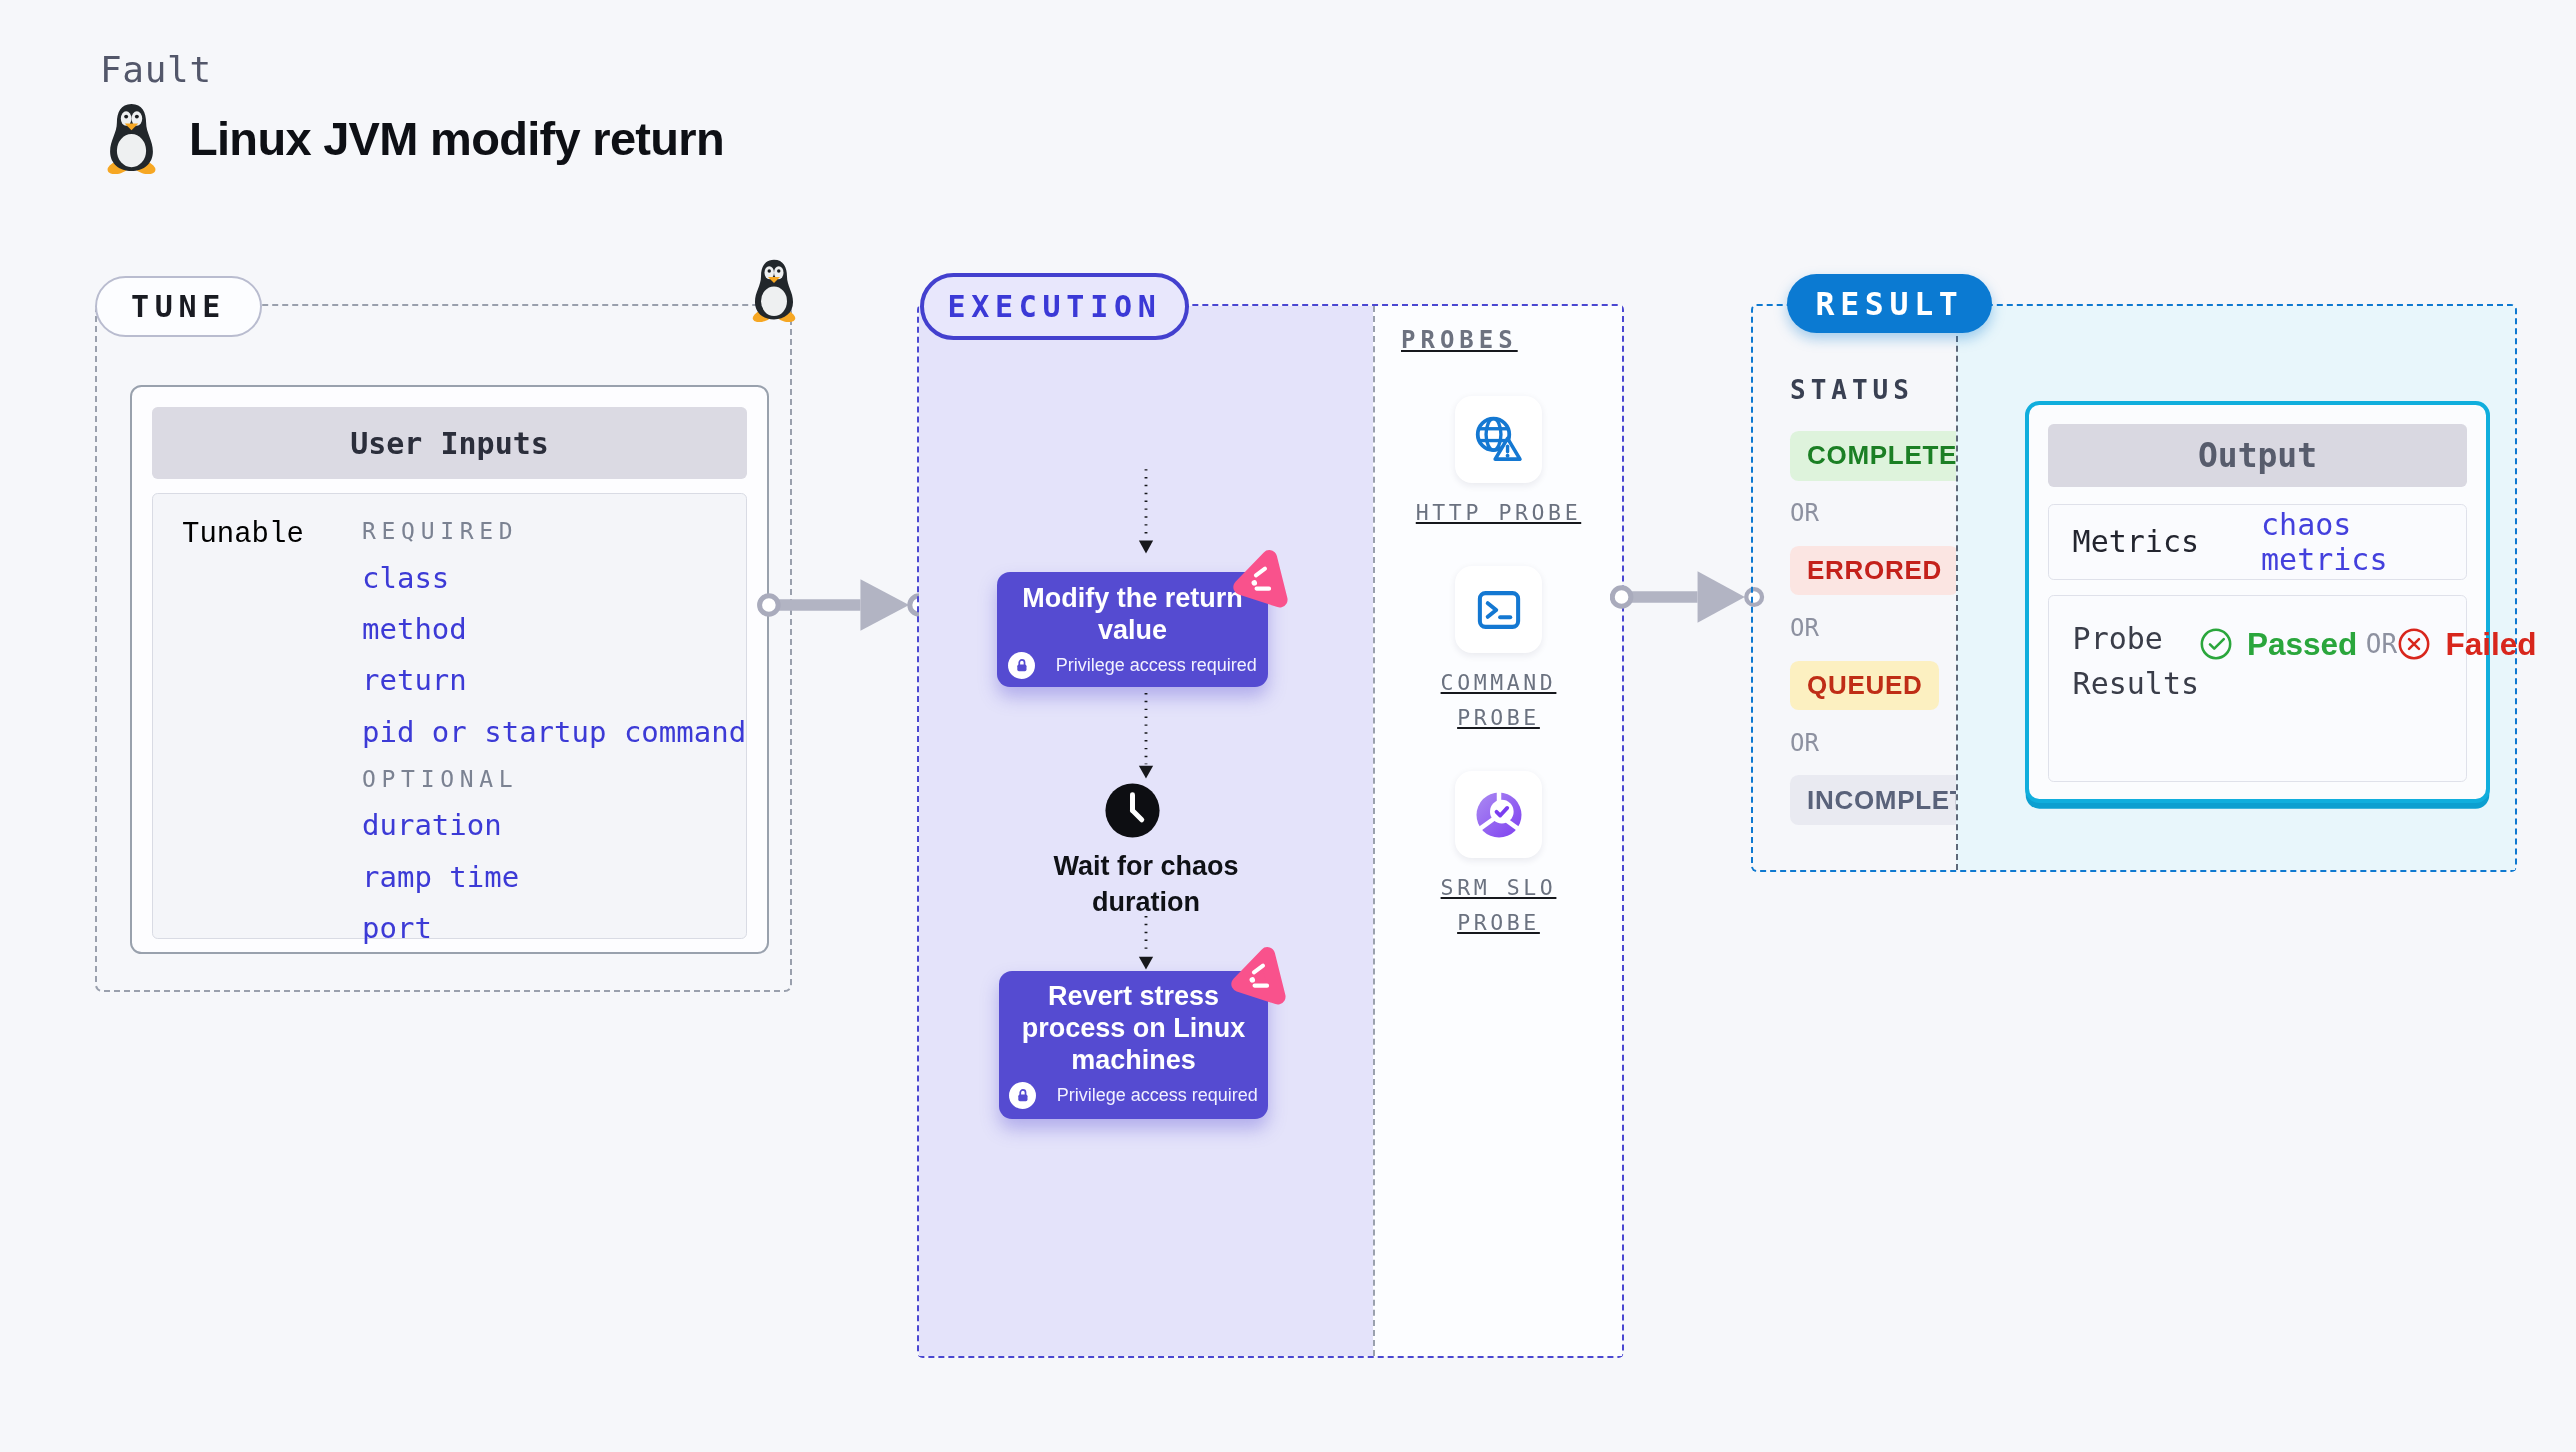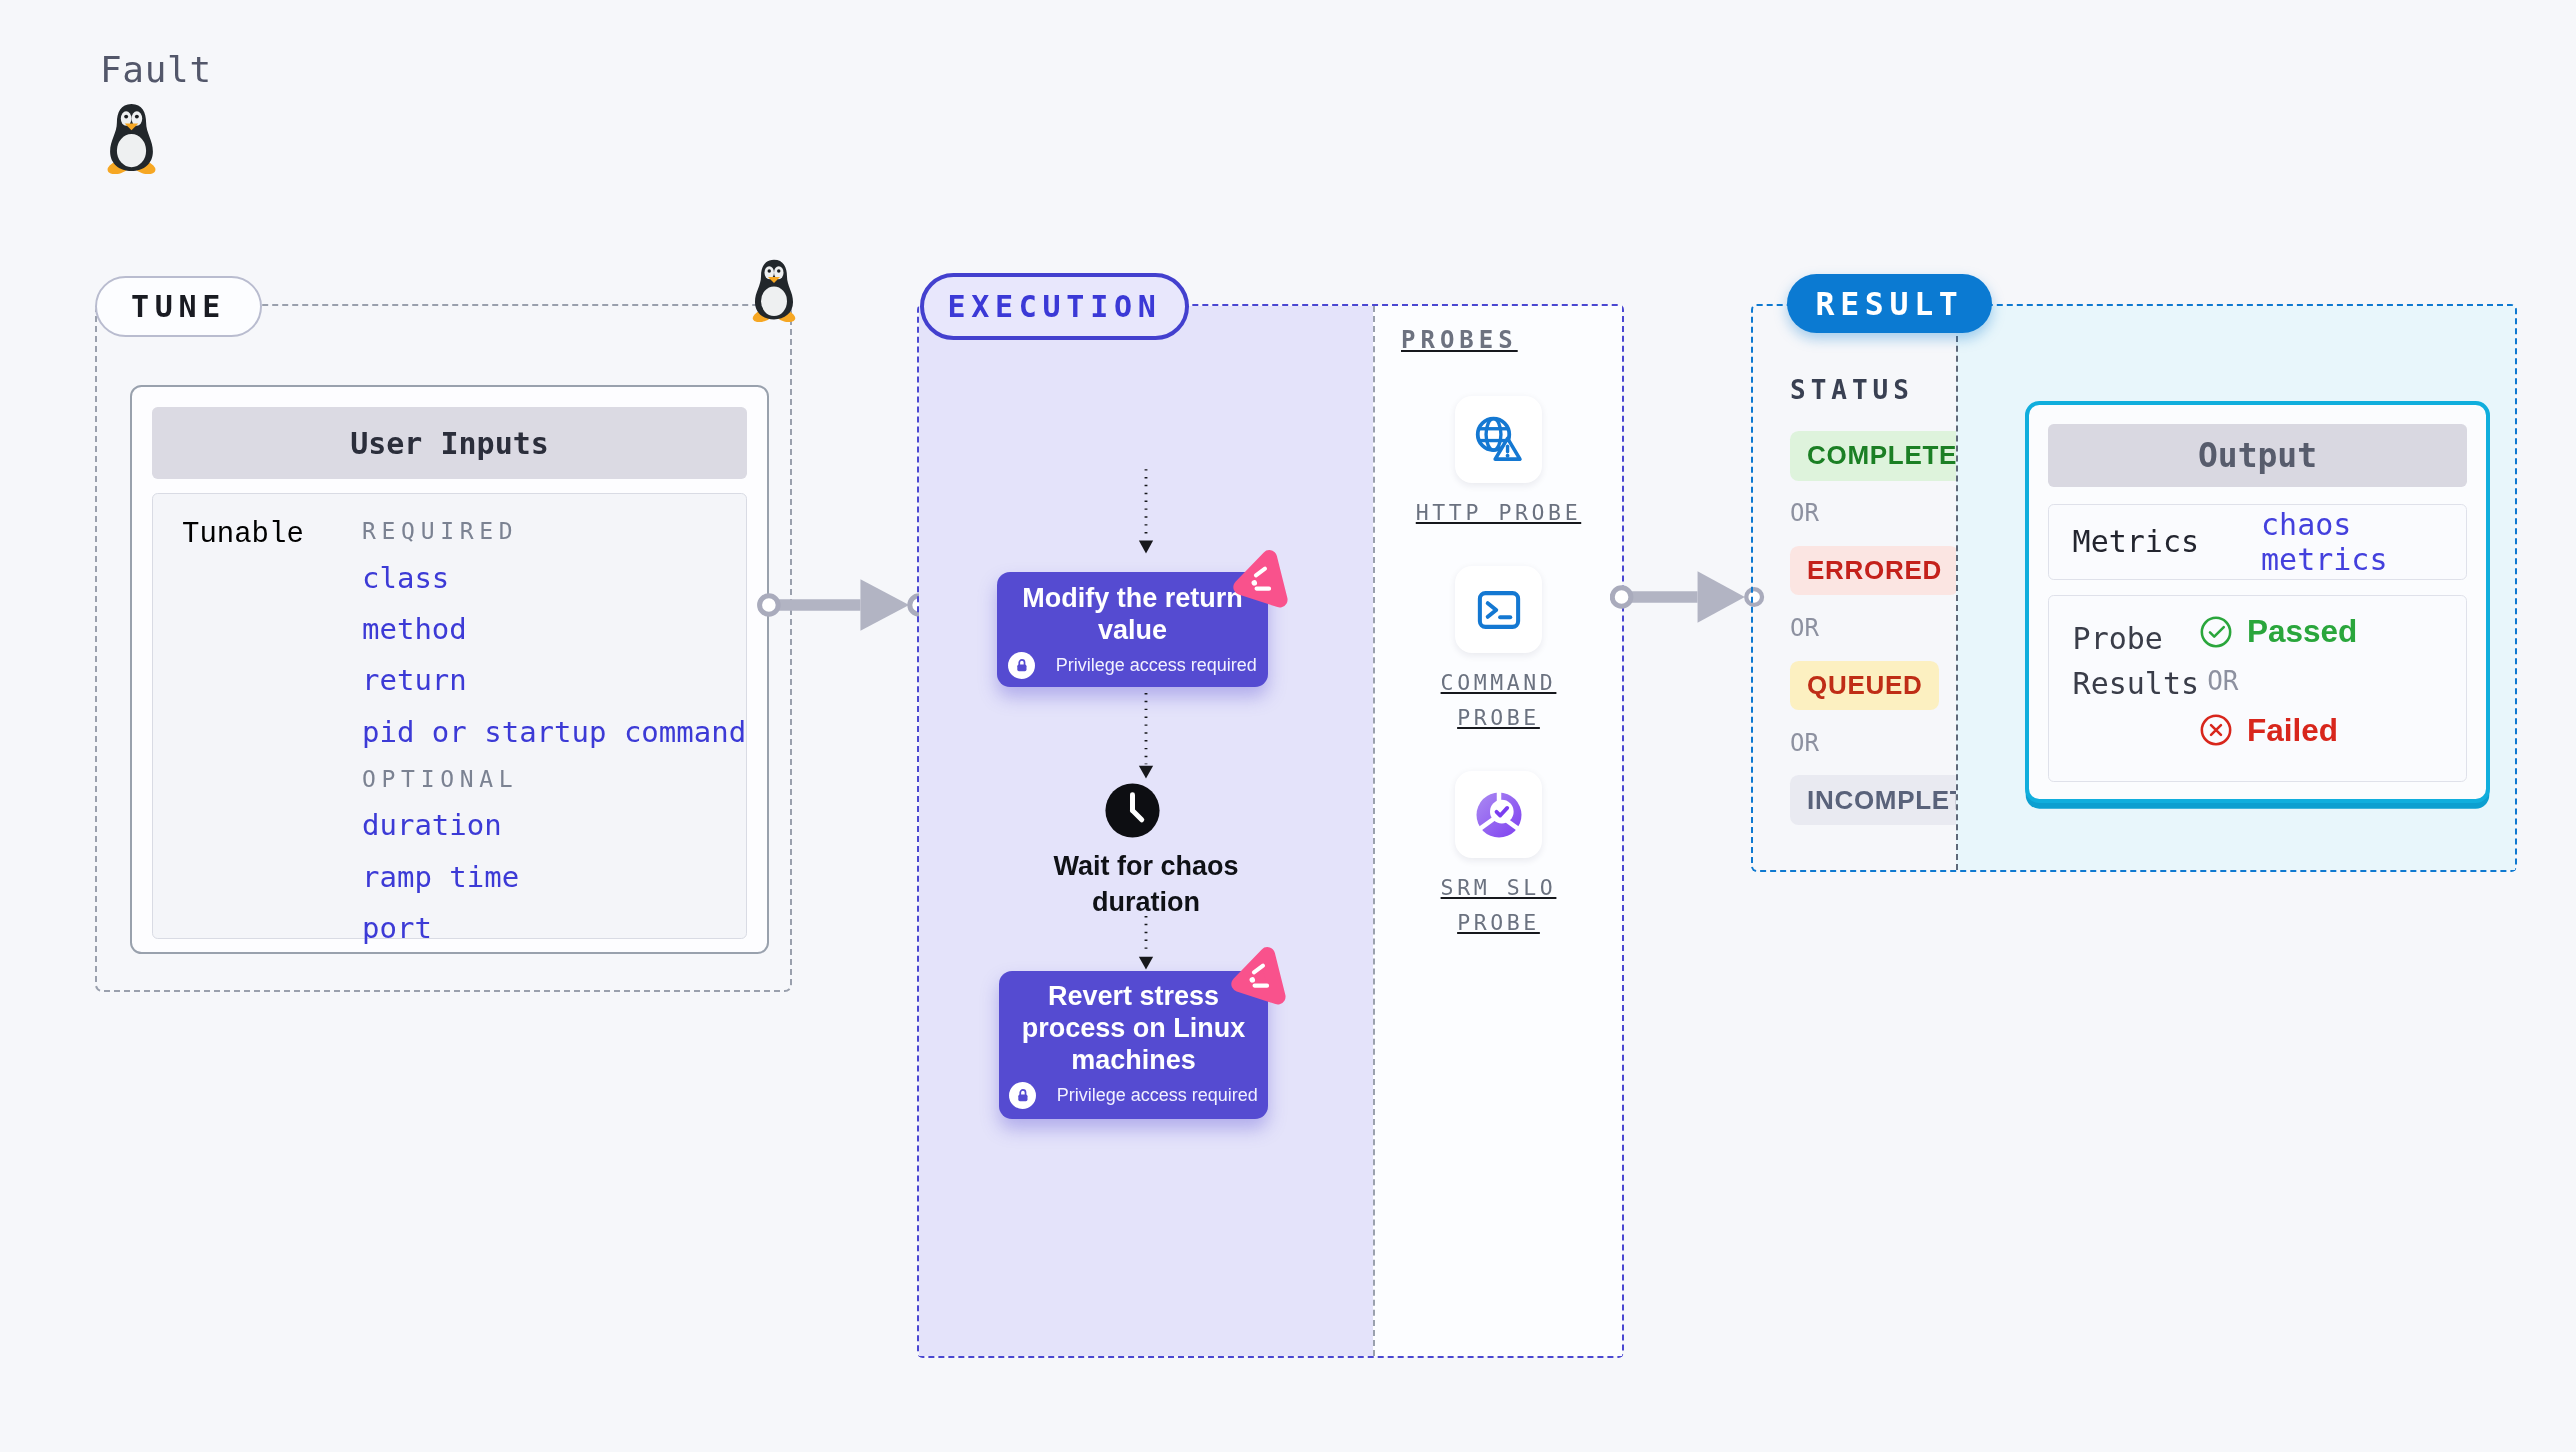--- a/index.html
+++ b/index.html
@@ -94,21 +94,21 @@
   .output-header{margin:18.6px 18.6px 17px 18.6px;height:63px;background:#d9d8e1;border-radius:5.7px;
         display:flex;align-items:center;justify-content:center;
         font-size:33px;font-weight:bold;color:#575c6c;}
   .output-row{margin:0 18.6px;background:#fafbfe;border:1.4px solid #dfe1ea;border-radius:5.7px;
         box-sizing:border-box;}
   .metrics-row{height:76px;display:flex;align-items:center;}
   .metrics-label{font-size:30px;color:#23252f;margin-left:24px;}
   .metrics-link{font-size:30px;color:#4340dd;margin-left:62px;cursor:pointer;}
   .probe-results-row{margin-top:15.8px;height:187px;position:relative;}
   .probe-results-label{position:absolute;left:24px;top:20px;font-size:30px;color:#3a3d49;line-height:1.5;}
-  .pr-col{position:absolute;left:150px;top:17px;display:flex;flex-direction:column;}
+  .pr-col{position:absolute;left:150px;top:17px;display:flex;}
   .pr-line{display:flex;align-items:center;gap:14.3px;}
   .passed-text{font-size:31.5px;font-weight:bold;color:#2aa63c;}
   .failed-text{font-size:31.5px;font-weight:bold;color:#d8261c;}
   .pr-or{font-size:26px;color:#8d91a0;margin:15.8px 0 15.8px 8.6px;}
 
   svg{display:block;}
 </style>
 </head>
 <body>
 
@@ -120,20 +120,21 @@
       <ellipse cx="45" cy="67" rx="12" ry="6.5" fill="#f6a723" transform="rotate(18 45 67)"></ellipse>
       <path d="M32 2 C21 2 17 11 17 21 C17 32 10 39 10 51 C10 64 20 71 32 71 C44 71 54 64 54 51 C54 39 47 32 47 21 C47 11 43 2 32 2 Z" fill="#22272b"></path>
       <ellipse cx="32" cy="50" rx="15" ry="17" fill="#eef0f1"></ellipse>
       <ellipse cx="26.5" cy="17" rx="5.5" ry="7.5" fill="#eef0f1"></ellipse>
       <ellipse cx="37.5" cy="17" rx="5.5" ry="7.5" fill="#eef0f1"></ellipse>
       <circle cx="26.5" cy="15" r="2" fill="#1a1d20"></circle>
       <circle cx="37.5" cy="15" r="2" fill="#1a1d20"></circle>
       <path d="M25 22 L39 22 L32 29 Z" fill="#f6a723"></path>
     </svg>
   </span>
+  <span class="page-title">Linux JVM modify return</span>
 </div>
 
 <div class="abs tune-box"></div>
 <div class="abs pill mono tune-pill">TUNE</div>
 <div class="abs" style="left:746px;top:258px;">
   <svg width="56" height="64" viewBox="0 0 64 74">
     <ellipse cx="19" cy="67" rx="12" ry="6.5" fill="#f6a723" transform="rotate(-18 19 67)"></ellipse>
     <ellipse cx="45" cy="67" rx="12" ry="6.5" fill="#f6a723" transform="rotate(18 45 67)"></ellipse>
     <path d="M32 2 C21 2 17 11 17 21 C17 32 10 39 10 51 C10 64 20 71 32 71 C44 71 54 64 54 51 C54 39 47 32 47 21 C47 11 43 2 32 2 Z" fill="#22272b"></path>
     <ellipse cx="32" cy="50" rx="15" ry="17" fill="#eef0f1"></ellipse>

